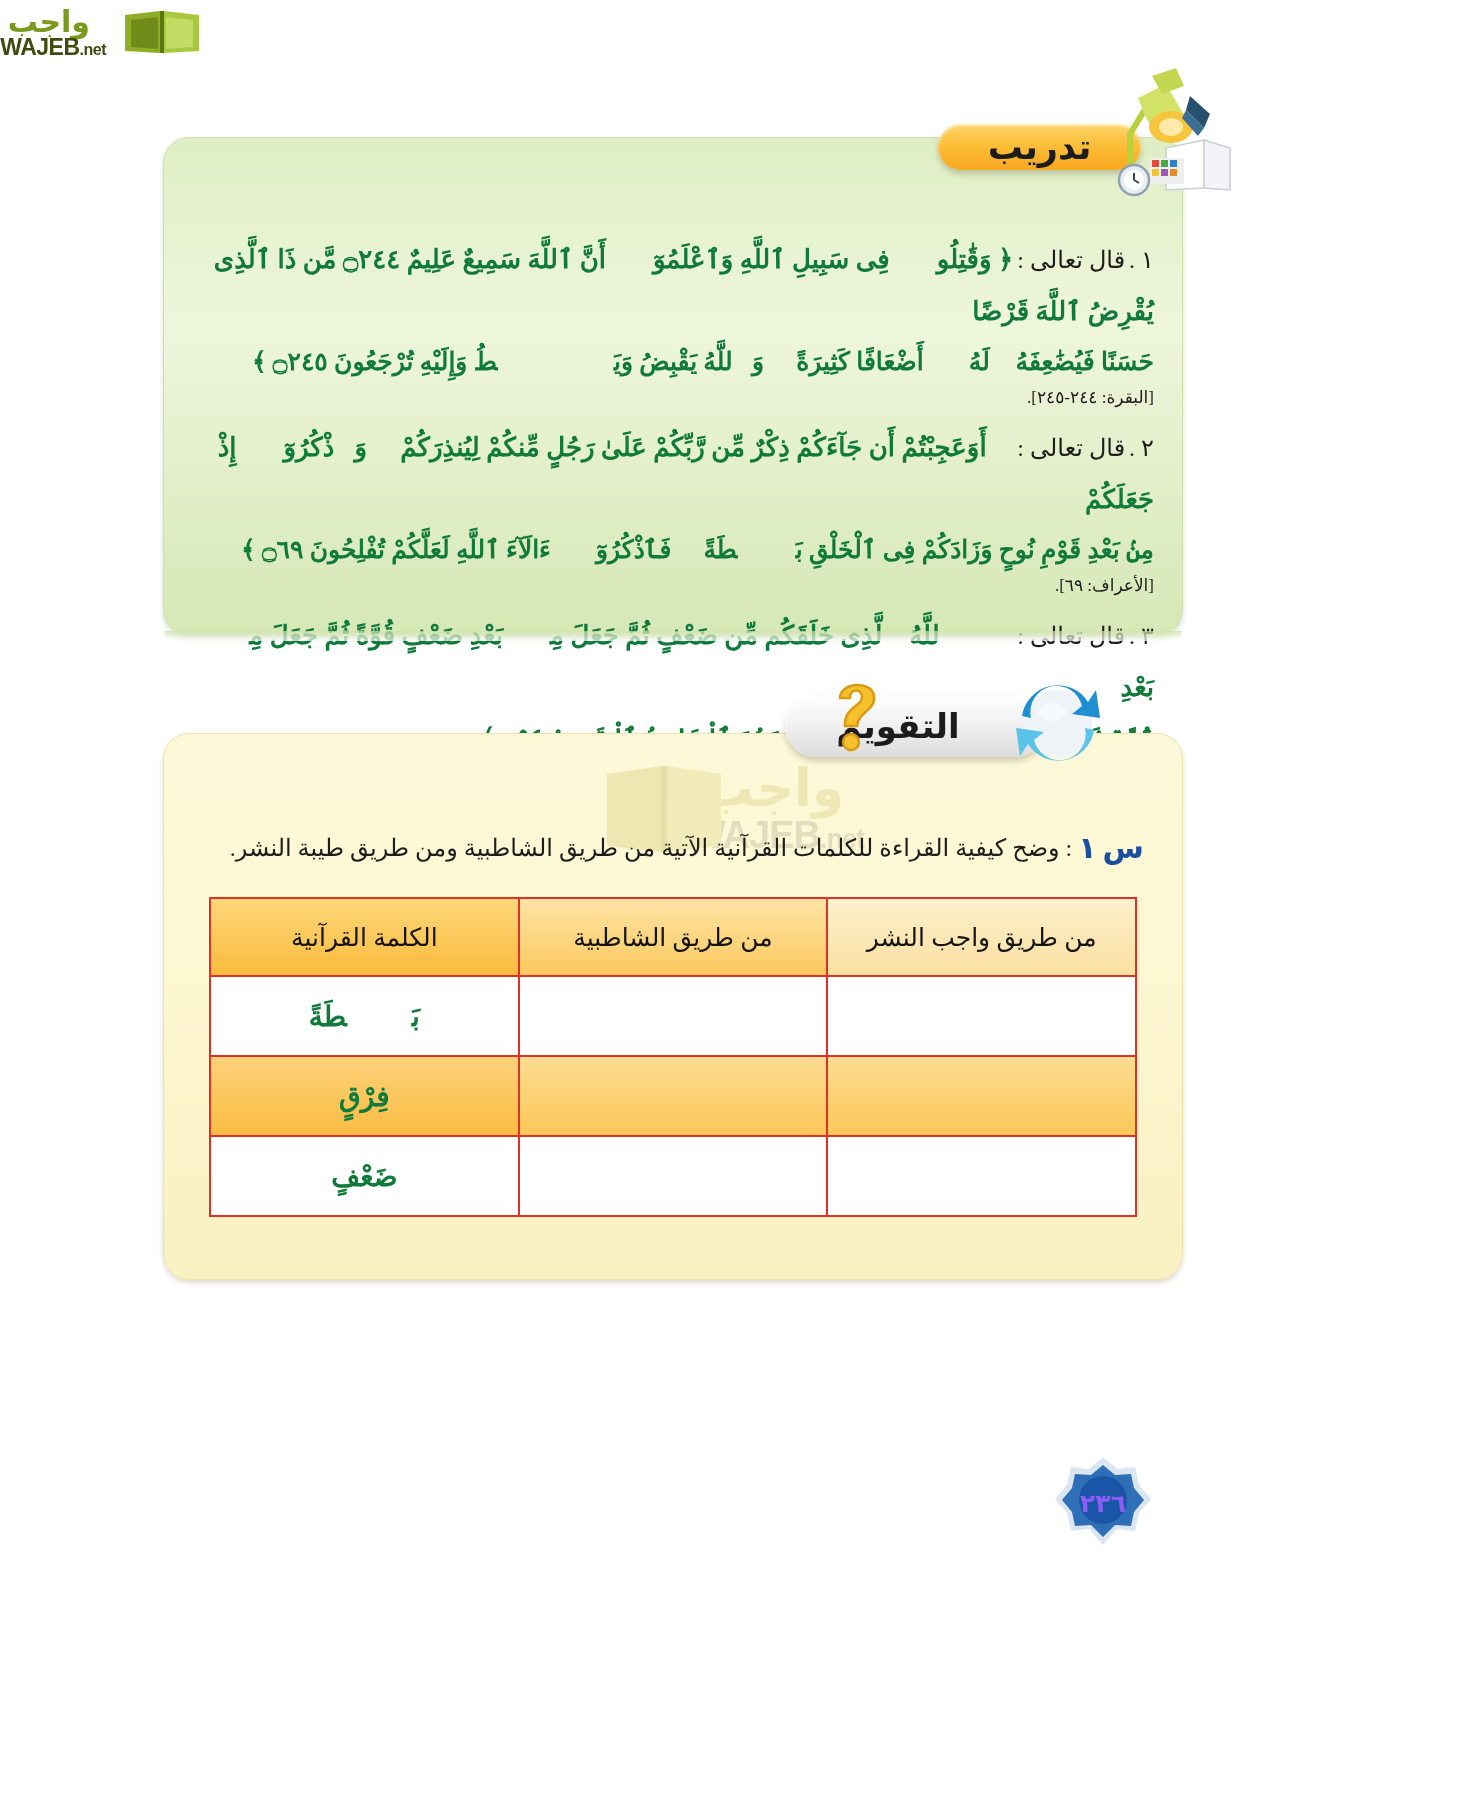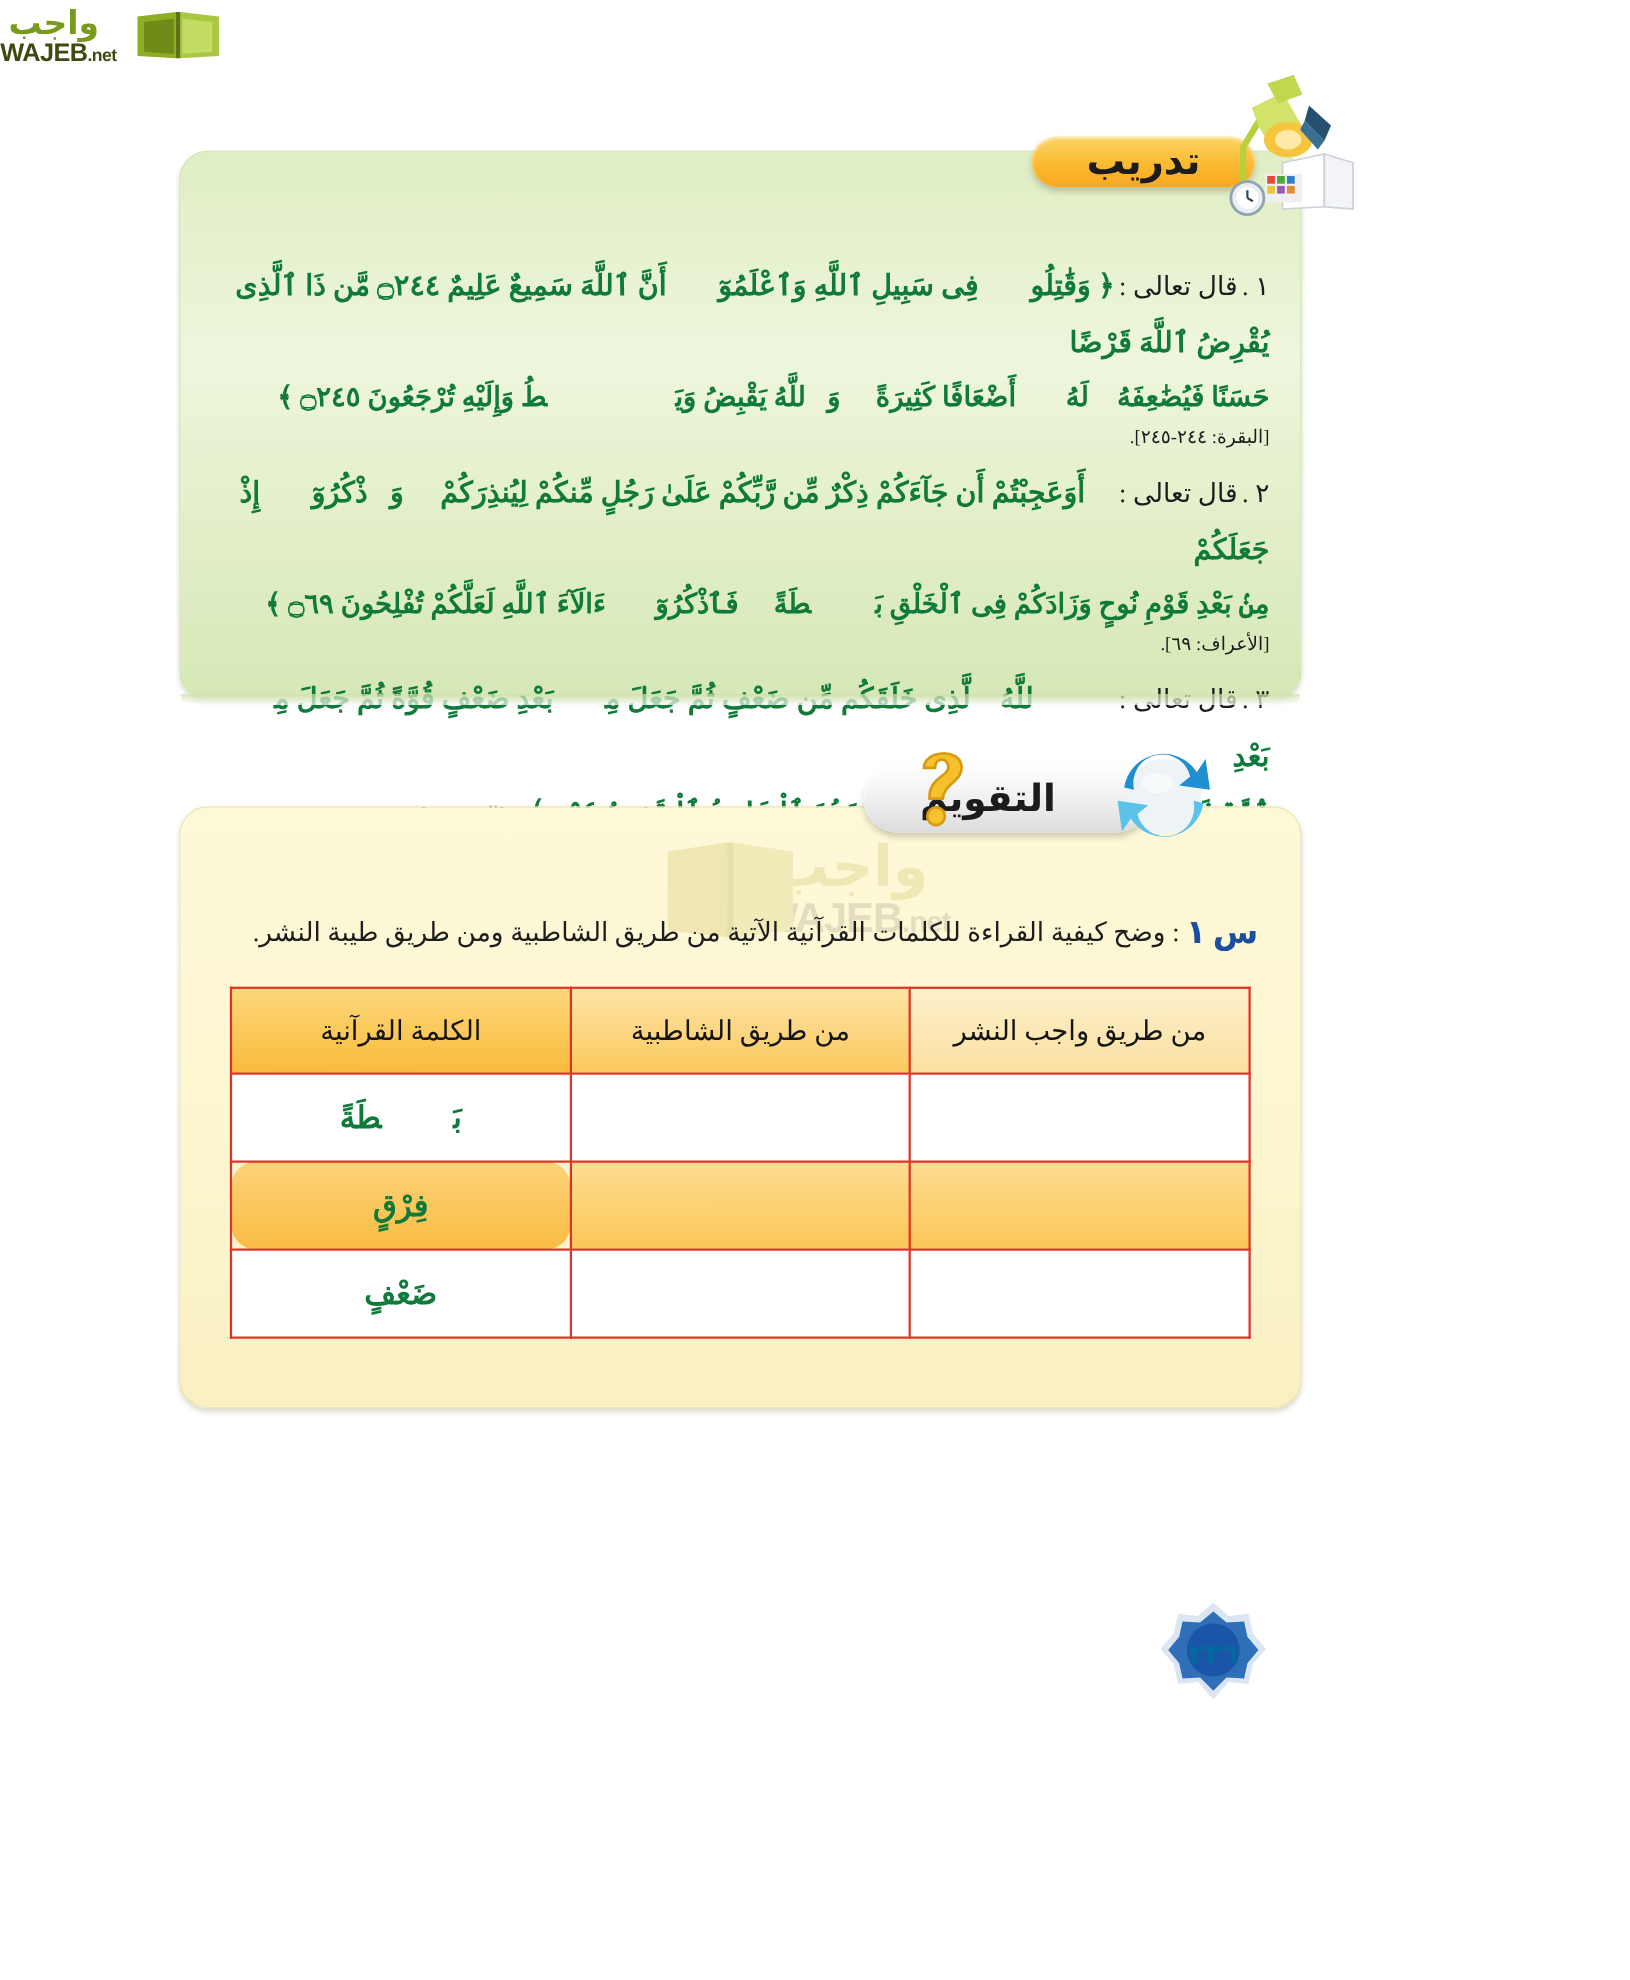--- a/index.html
+++ b/index.html
@@ -142,34 +142,34 @@
   }
   table.answers thead th{
     height:76px;
     font-size:25px;font-weight:normal;color:#141414;
   }
   .th-c1{background:linear-gradient(180deg,#fdd77a,#f9bb3c);margin-left:36px;}
   .th-c2{background:linear-gradient(180deg,#fde3a4,#fbc95e);}
   .th-c3{background:linear-gradient(180deg,#fdf0cc,#fbe0a0);}
   table.answers tbody td{height:78px;background:#ffffff;}
   tbody tr.alt td{background:linear-gradient(180deg,#fddc92,#fbc757);}
-  tbody tr.alt td.word{background:linear-gradient(180deg,#fcd279,#fabc43);border-radius:23px;}
+  tbody tr.alt td.word{background:linear-gradient(180deg,#fcd279,#fabc43);}
   td.word{
     font-size:28px;color:#107a3a;font-weight:bold;
   }
 
   
   .pagenum{
     position:absolute;left:1055px;top:1455px;width:96px;height:96px;
     display:flex;align-items:center;justify-content:center;
   }
   .pagenum span{
     position:relative;z-index:2;
     font-family:"DejaVu Sans","Liberation Sans",sans-serif;
-    font-size:25px;font-weight:bold;color:#0369a1;letter-spacing:1px;
+    font-size:25px;font-weight:bold;color:#8b5cf6;letter-spacing:1px;
   }
 </style>
 </head>
 <body>
 
 <div class="site-logo">
   <div class="logo-ar">واجب</div>
   <div class="logo-en"><span>WAJEB</span><span class="dotnet">.net</span></div>
   <svg class="logo-book" viewBox="0 0 78 48">
     <path d="M2 6 L37 2 L37 44 L2 42 Z" fill="#8fae25"></path>

